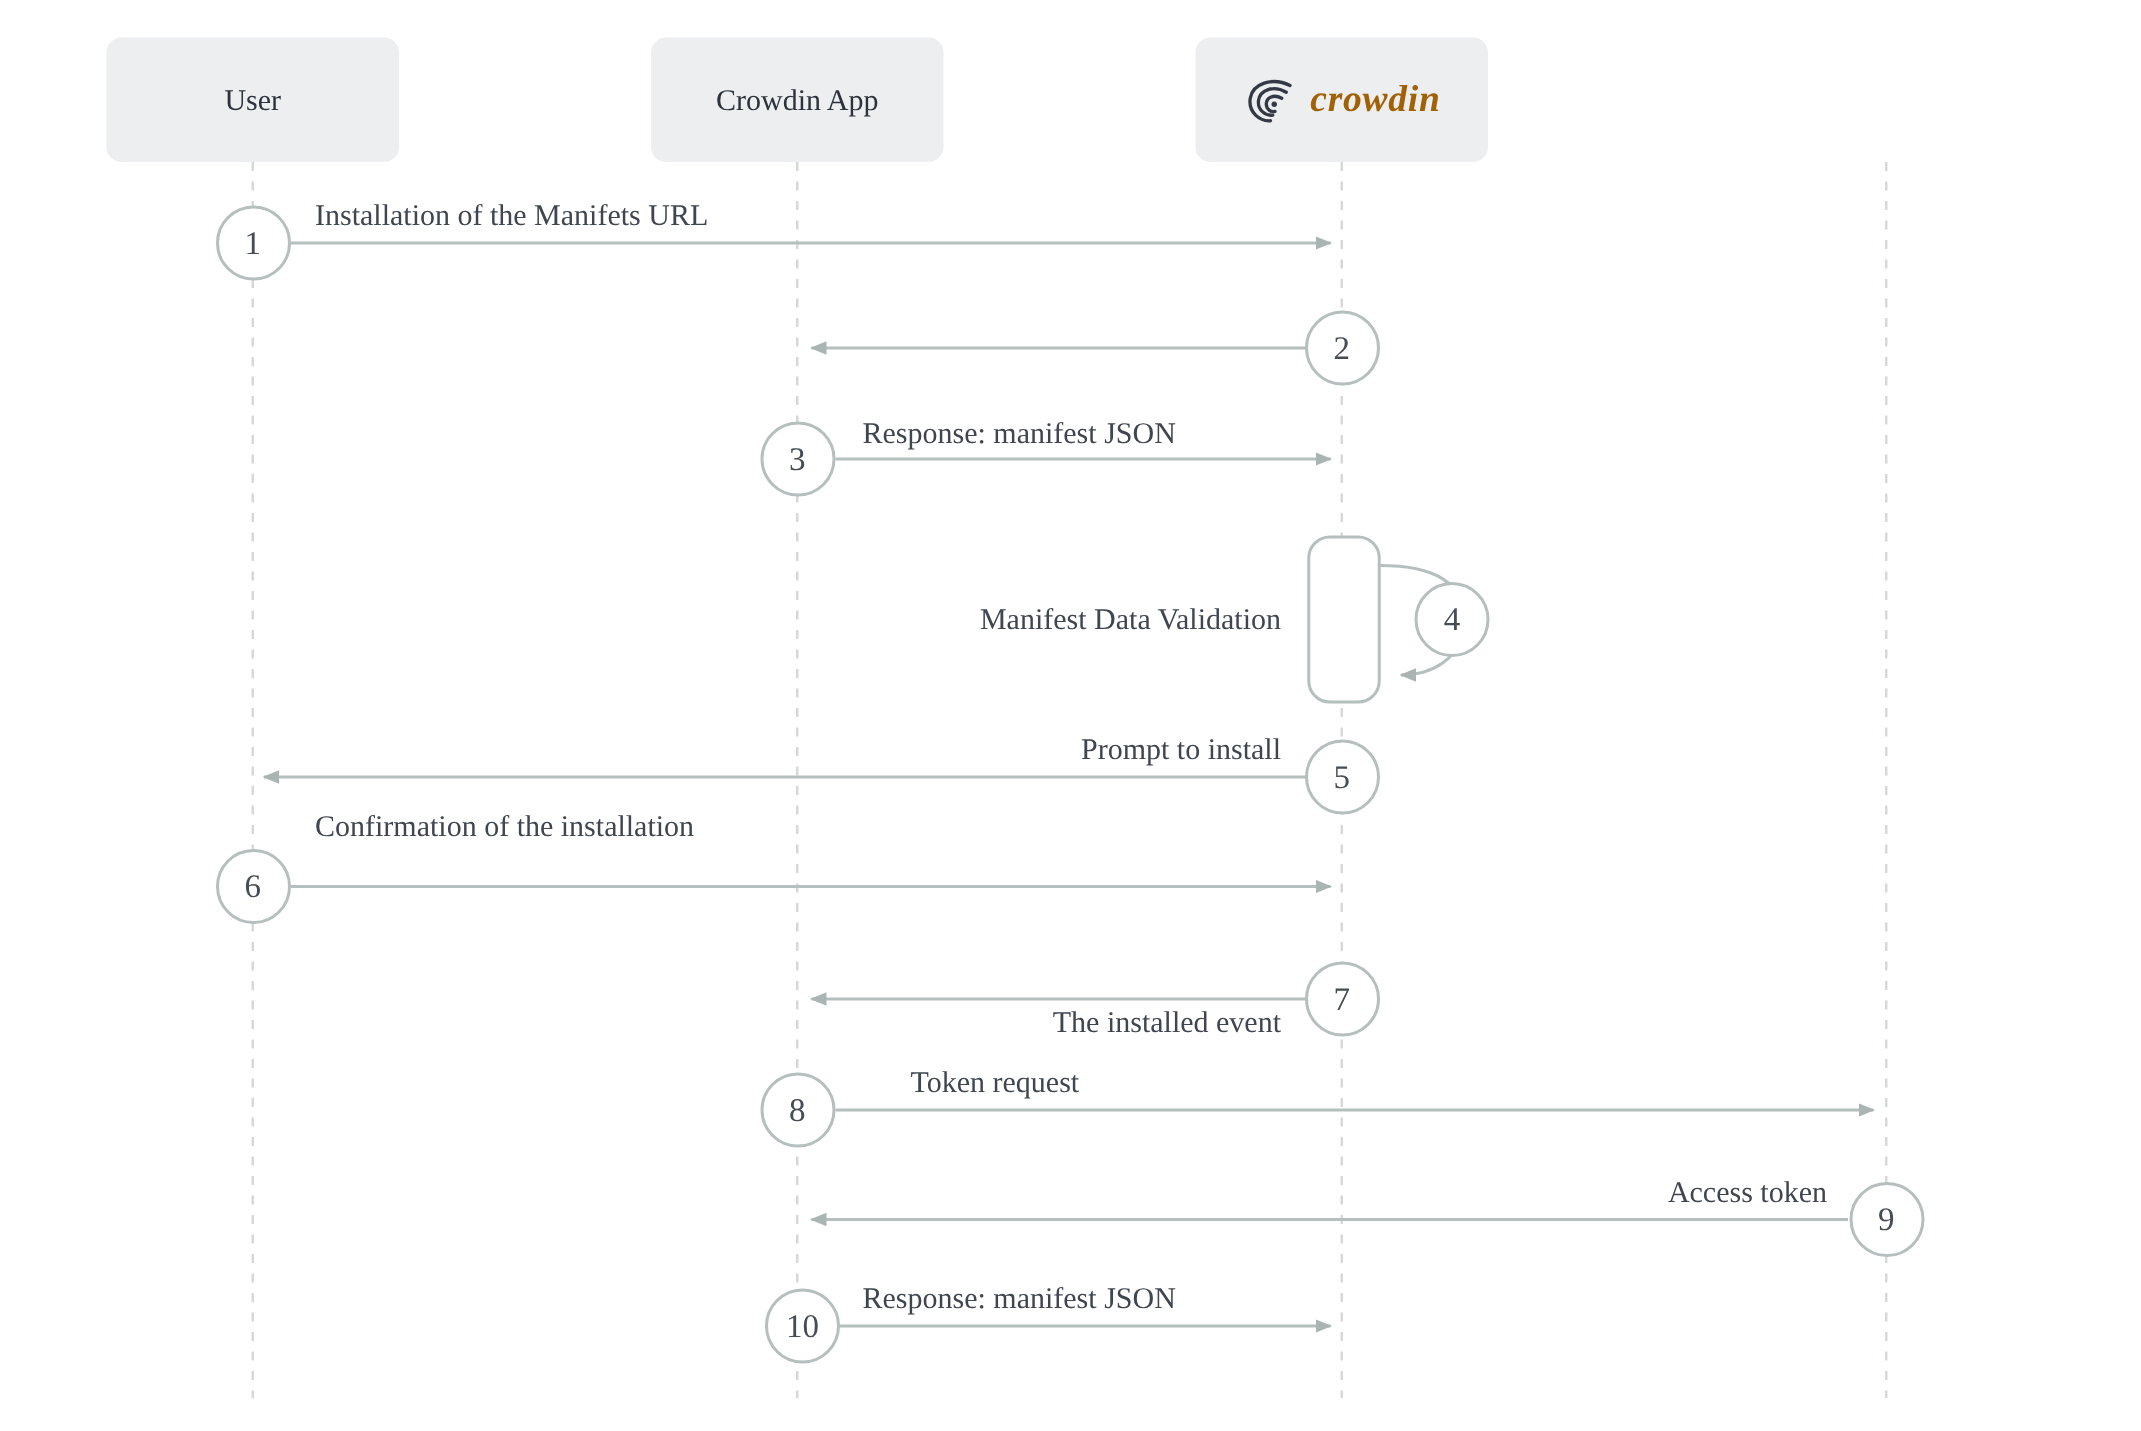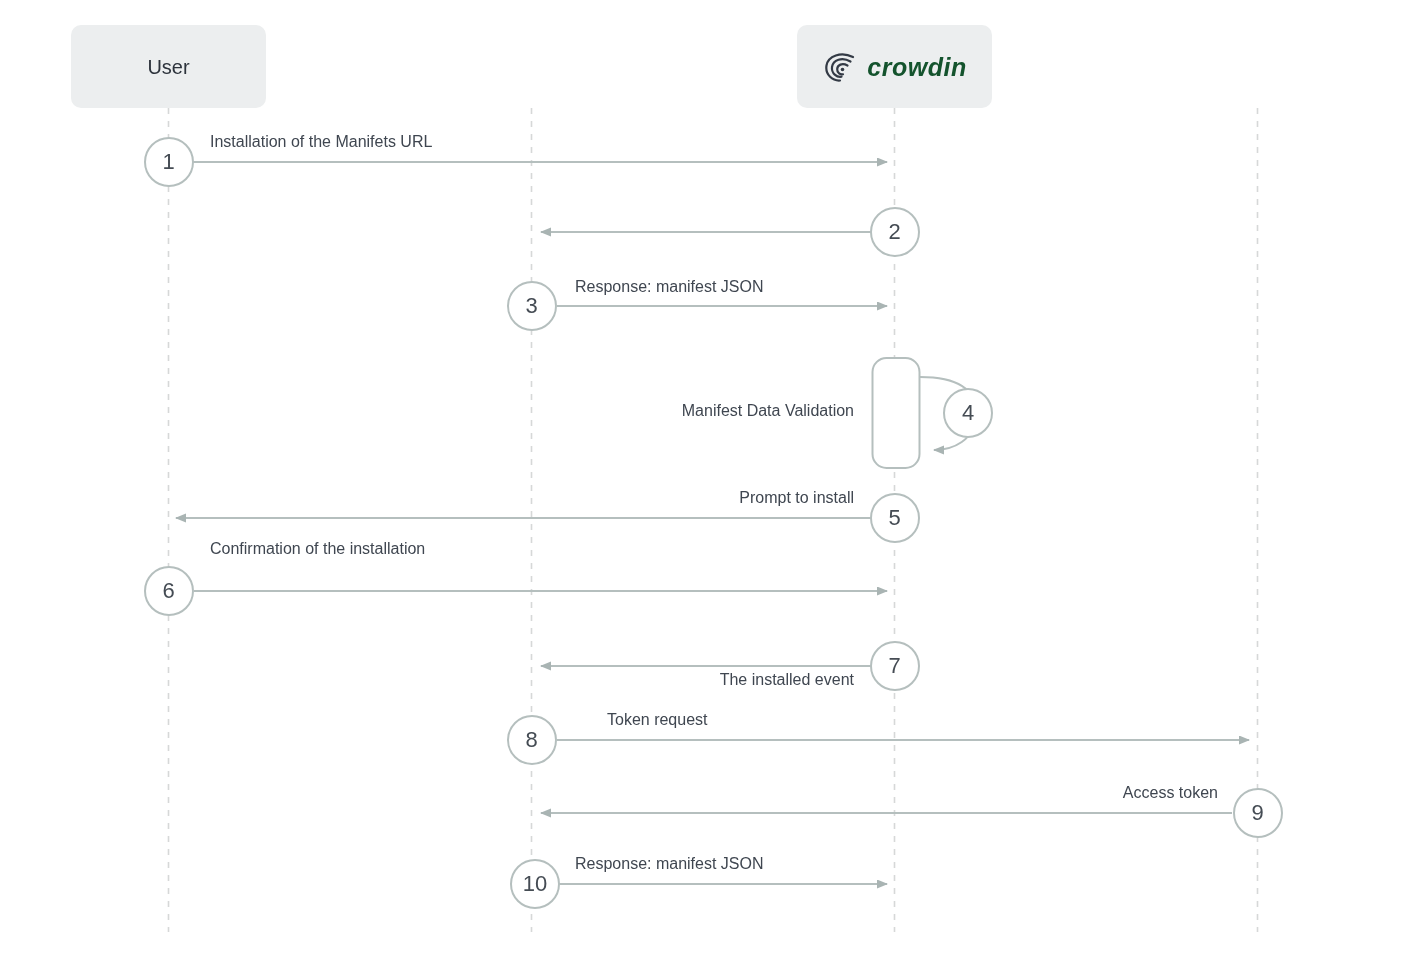--- a/index.html
+++ b/index.html
@@ -2,21 +2,21 @@
 <html><head>
 <meta charset="utf-8">
 <style>
   html, body { margin: 0; padding: 0; background: #ffffff; }
   .stage {
     position: relative;
     width: 1427px;
     height: 954px;
     background: #ffffff;
     overflow: hidden;
-    font-family: Liberation Sans, sans-serif;
+    font-family: Liberation Serif, serif;
   }
   .layer {
     position: absolute;
     left: 0; top: 0;
     width: 1427px; height: 954px;
   }
   .actor {
     position: absolute;
     top: 25px;
     width: 195px;
@@ -39,25 +39,25 @@
     display: flex;
     align-items: center;
     justify-content: center;
     gap: 7px;
   }
   .logo-word {
     font-style: italic;
     font-weight: 700;
     font-size: 25px;
     letter-spacing: 0.5px;
-    color: #14532d;
+    color: #a16207;
   }
   .msg {
     position: absolute;
-    font-size: 16px;
+    font-size: 20px;
     color: #3f4650;
     white-space: nowrap;
   }
   .num {
     position: absolute;
     width: 50px;
     height: 50px;
     box-sizing: border-box;
     border: 2px solid #b5bfbe;
     border-radius: 50%;
@@ -98,20 +98,23 @@
     <line x1="557" y1="884" x2="887" y2="884" stroke="#b5bfbe" stroke-width="2" marker-end="url(#arr)"></line>
 
     <path d="M 920 377 C 952 377 976 386 976 413 C 976 441 952 450 934 450" fill="none" stroke="#b5bfbe" stroke-width="2" marker-end="url(#arr)"></path>
     <rect x="872.5" y="358" width="47" height="110" rx="14" fill="#ffffff" stroke="#b5bfbe" stroke-width="2"></rect>
   </svg>
 
   <div class="actor" style="left:71px">
     <span class="actor-label">User</span>
   </div>
 
+  <div class="actor" style="left:434px">
+    <span class="actor-label">Crowdin App</span>
+  </div>
 
   <div class="actor" style="left:797px">
     <span class="logo-wrap">
       <svg width="38" height="30" viewBox="0 0 38 30">
         <g fill="none" stroke="#333a45" stroke-width="2.2" stroke-linecap="round">
           <path d="M31 5 C19 -1 6 4 4.5 13.5 C3 23 11 29 18 28.5"></path>
           <path d="M28.5 9.5 C20 4.5 11 8 10 15 C9.2 21.5 15 25.5 19.5 24.7"></path>
           <path d="M25.5 13.5 C20 10.5 15.5 13 15.2 17 C15 21 18.5 23 21 22.3"></path>
         </g>
         <circle cx="20.5" cy="17.5" r="1.8" fill="#333a45"></circle>

